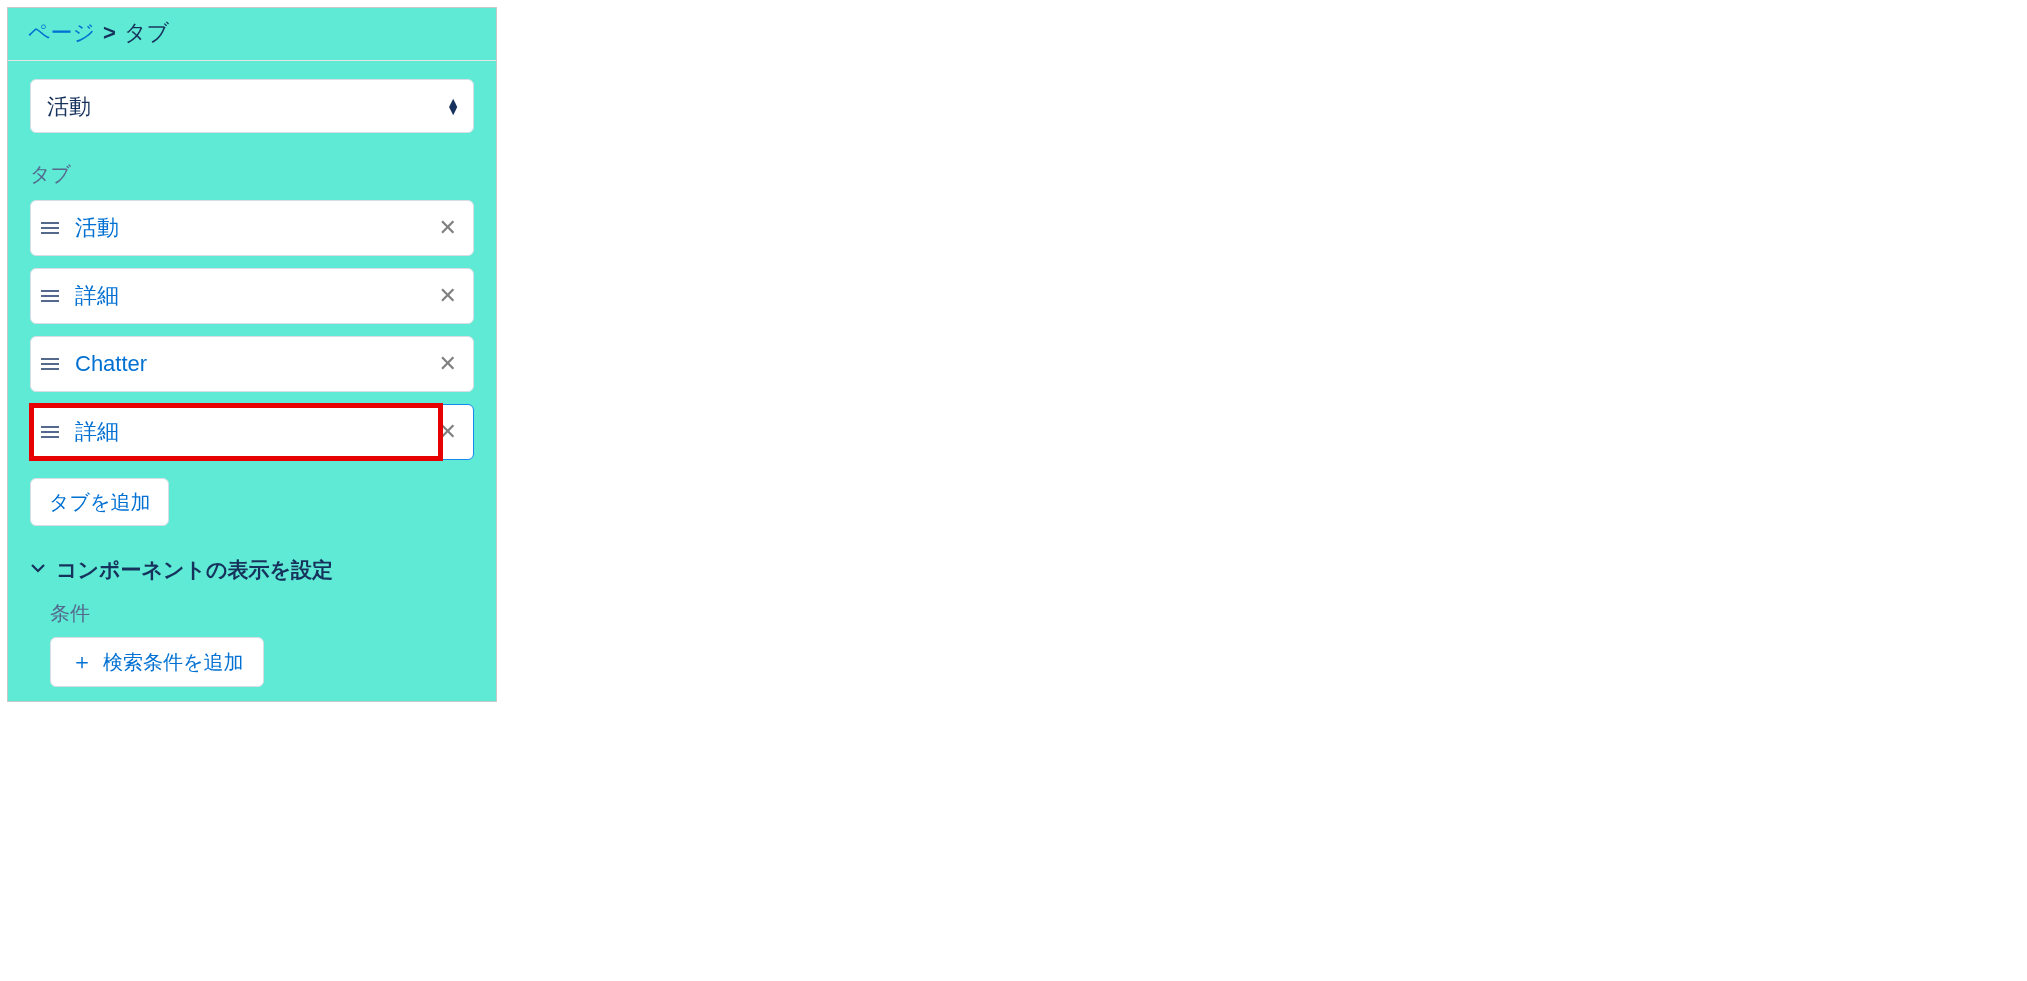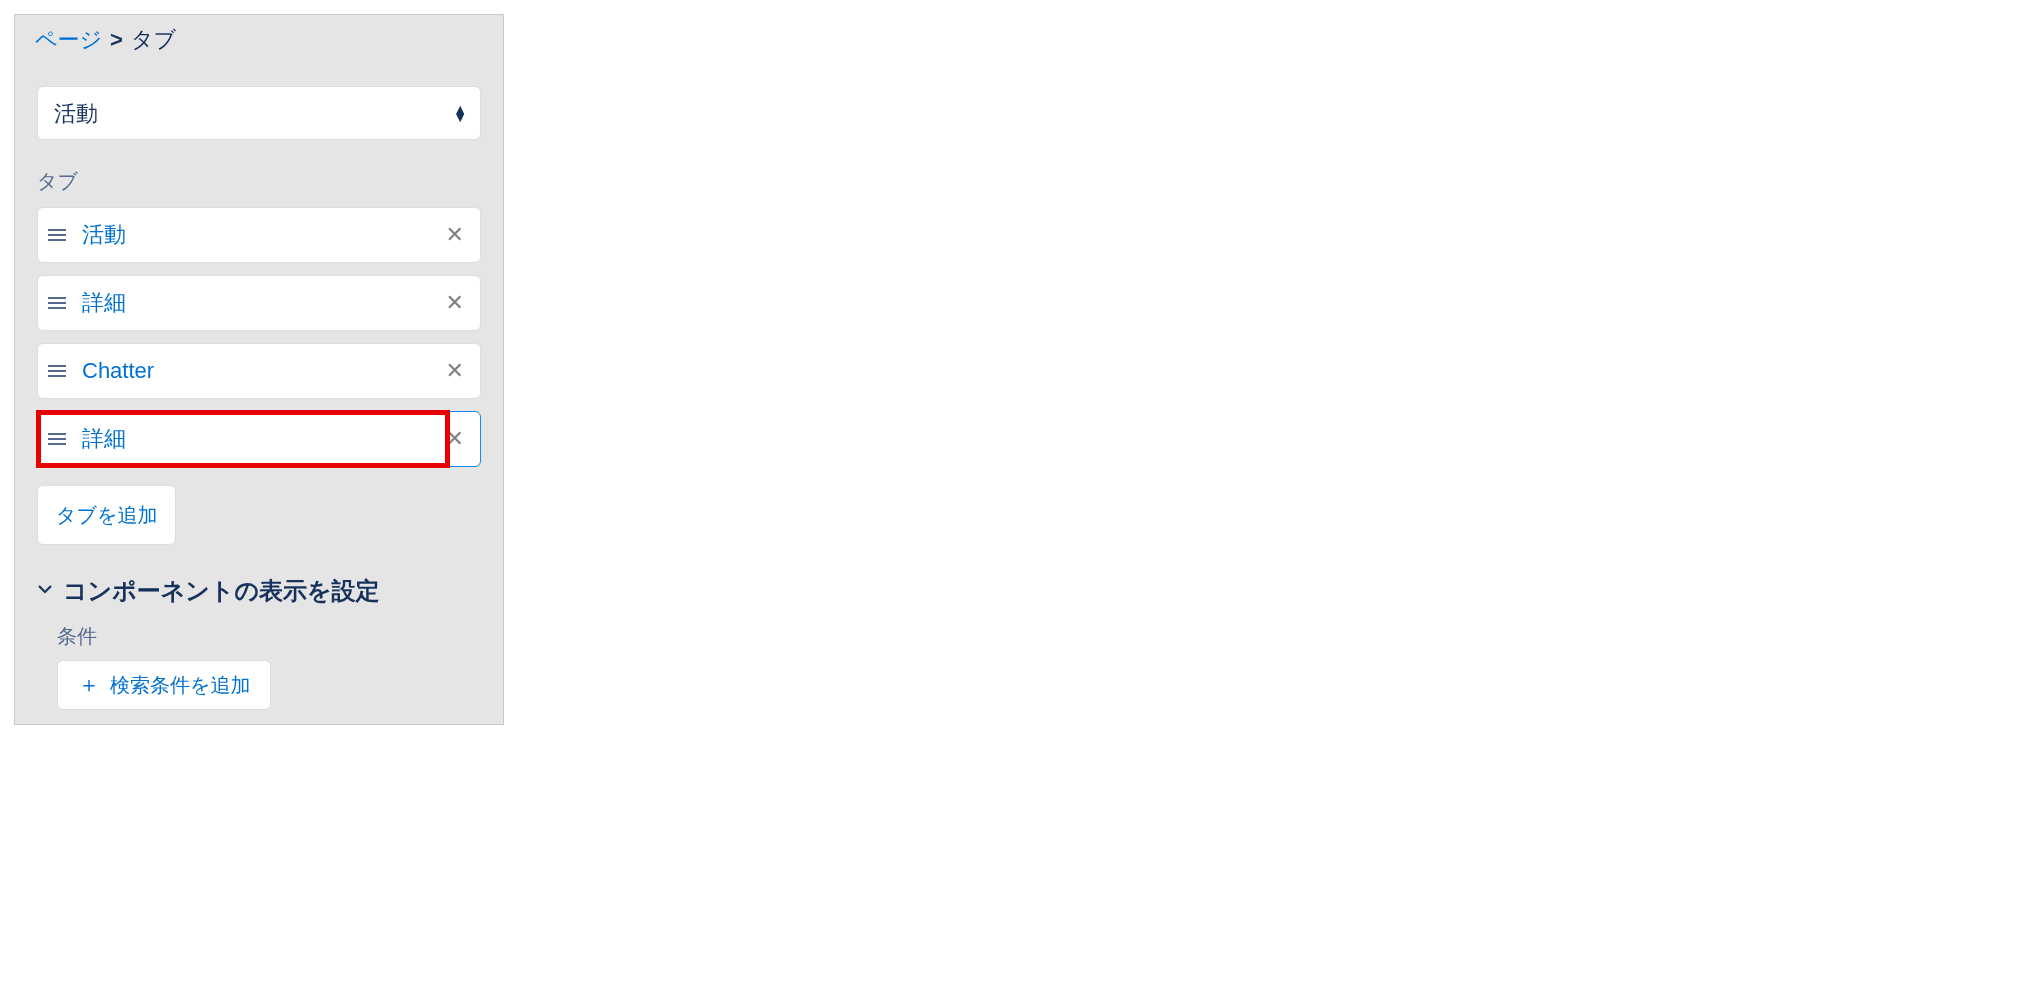--- a/index.html
+++ b/index.html
@@ -4,22 +4,22 @@
 <style>
   * { box-sizing: border-box; margin: 0; padding: 0; }
   body {
     font-family: -apple-system, BlinkMacSystemFont, "Segoe UI", "Hiragino Sans", "Hiragino Kaku Gothic ProN", "Yu Gothic", Meiryo, sans-serif;
     background: #fff;
     color: #16325c;
   }
   .panel {
     width: 490px;
     border: 1px solid #c9c9c9;
-    background: #e5e5e5;
-    margin: 14px;
+    background: #5eead4;
+    margin: 7px;
   }
   .breadcrumb {
     padding: 10px 20px 12px 20px;
     border-bottom: 1px solid #e5e5e5;
     font-size: 22px;
     display: flex;
     align-items: center;
     gap: 8px;
   }
   .breadcrumb-link {
@@ -121,42 +121,42 @@
     font-size: 22px;
     cursor: pointer;
     padding: 4px;
   }
   .add-tab-row {
     padding: 0 22px 18px 22px;
   }
   .btn-outline {
     display: inline-flex;
     align-items: center;
-    height: 60px;
+    height: 48px;
     padding: 0 18px;
     border: 1px solid #d8dde6;
     border-radius: 6px;
     background: #fff;
     color: #0070d2;
     font-size: 20px;
     cursor: pointer;
   }
   .collapsible {
     padding: 12px 22px 8px 22px;
     display: flex;
     align-items: center;
     gap: 10px;
     cursor: pointer;
   }
   .chevron {
     font-size: 18px;
     color: #16325c;
   }
   .collapsible-title {
-    font-size: 24px;
+    font-size: 21px;
     font-weight: 700;
     color: #16325c;
   }
   .condition-section {
     padding: 8px 30px 14px 42px;
   }
   .condition-label {
     color: #54698d;
     font-size: 20px;
     margin-bottom: 10px;

